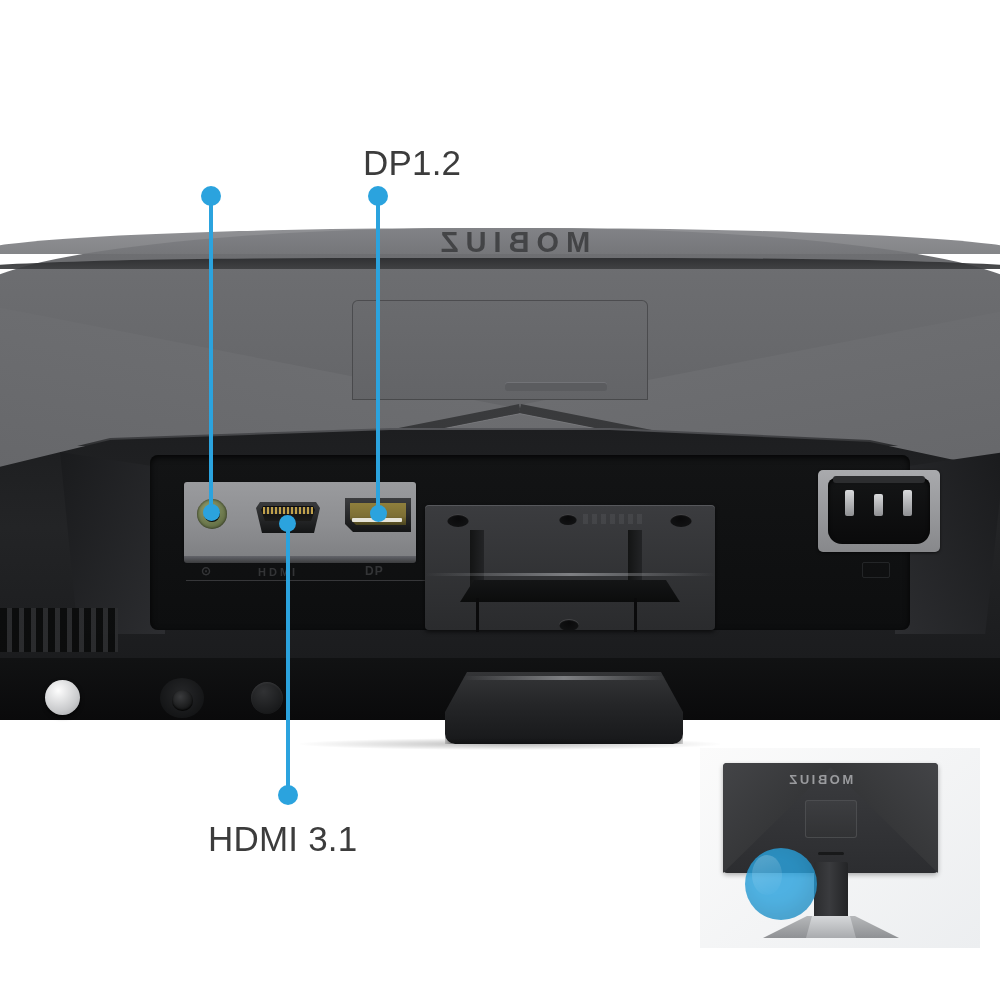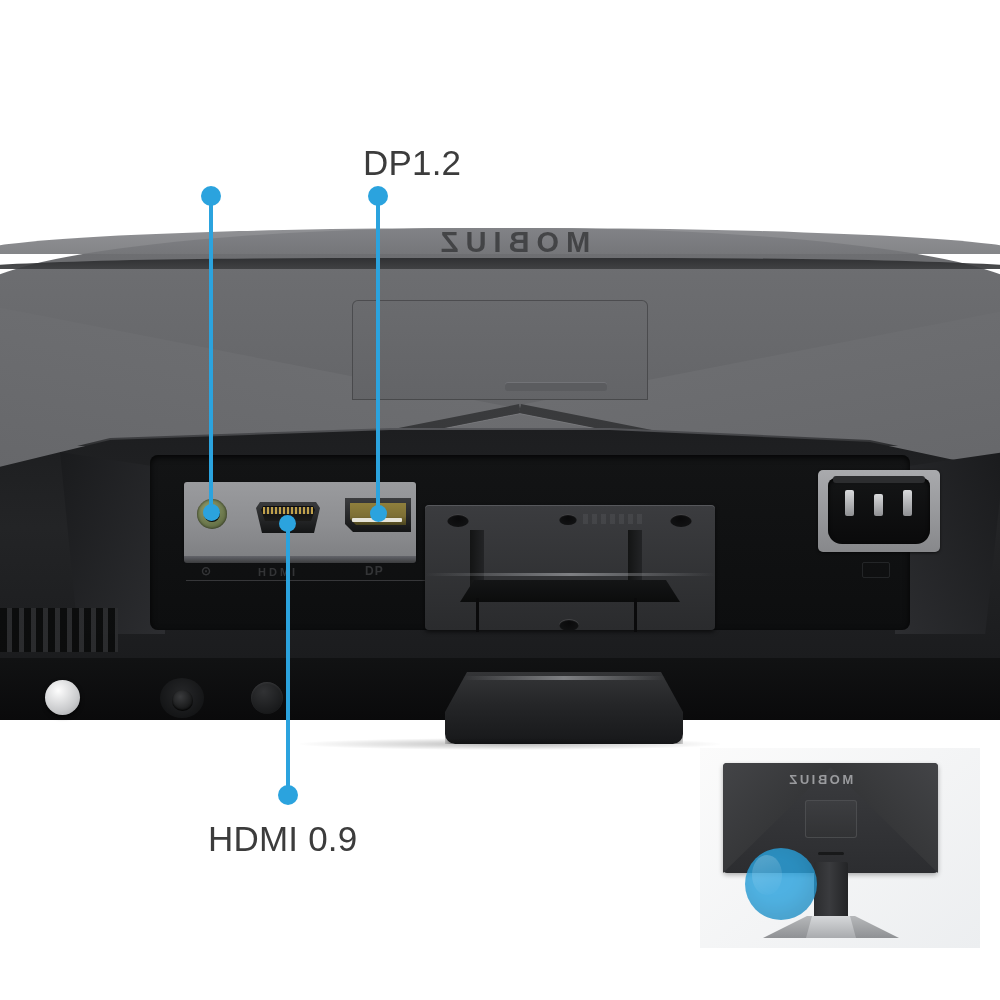--- a/index.html
+++ b/index.html
@@ -423,21 +423,21 @@
 
   <div class="dot" style="left:201px;top:186px;width:20px;height:20px;"></div>
   <div class="dot" style="left:368px;top:186px;width:20px;height:20px;"></div>
   <div class="dot" style="left:278px;top:785px;width:20px;height:20px;"></div>
 
   <div class="dot" style="left:203px;top:504px;width:17px;height:17px;"></div>
   <div class="dot" style="left:370px;top:505px;width:17px;height:17px;"></div>
   <div class="dot" style="left:279px;top:515px;width:17px;height:17px;"></div>
 
   <div class="callout-label" id="lbl-dp">DP1.2</div>
-  <div class="callout-label" id="lbl-hdmi">HDMI 0.9</div>
+  <div class="callout-label" id="lbl-hdmi">HDMI 3.1</div>
 
   <div class="layer" id="thumb"></div>
   <div class="layer" id="t-panel"></div>
   <div class="layer" id="t-vl"></div>
   <div class="layer" id="t-vr"></div>
   <div class="layer" id="t-mobiuz">MOBIUZ</div>
   <div class="layer" id="t-vesa"></div>
   <div class="layer" id="t-slot"></div>
   <div class="layer" id="t-neck"></div>
   <div class="layer" id="t-foot"></div>

